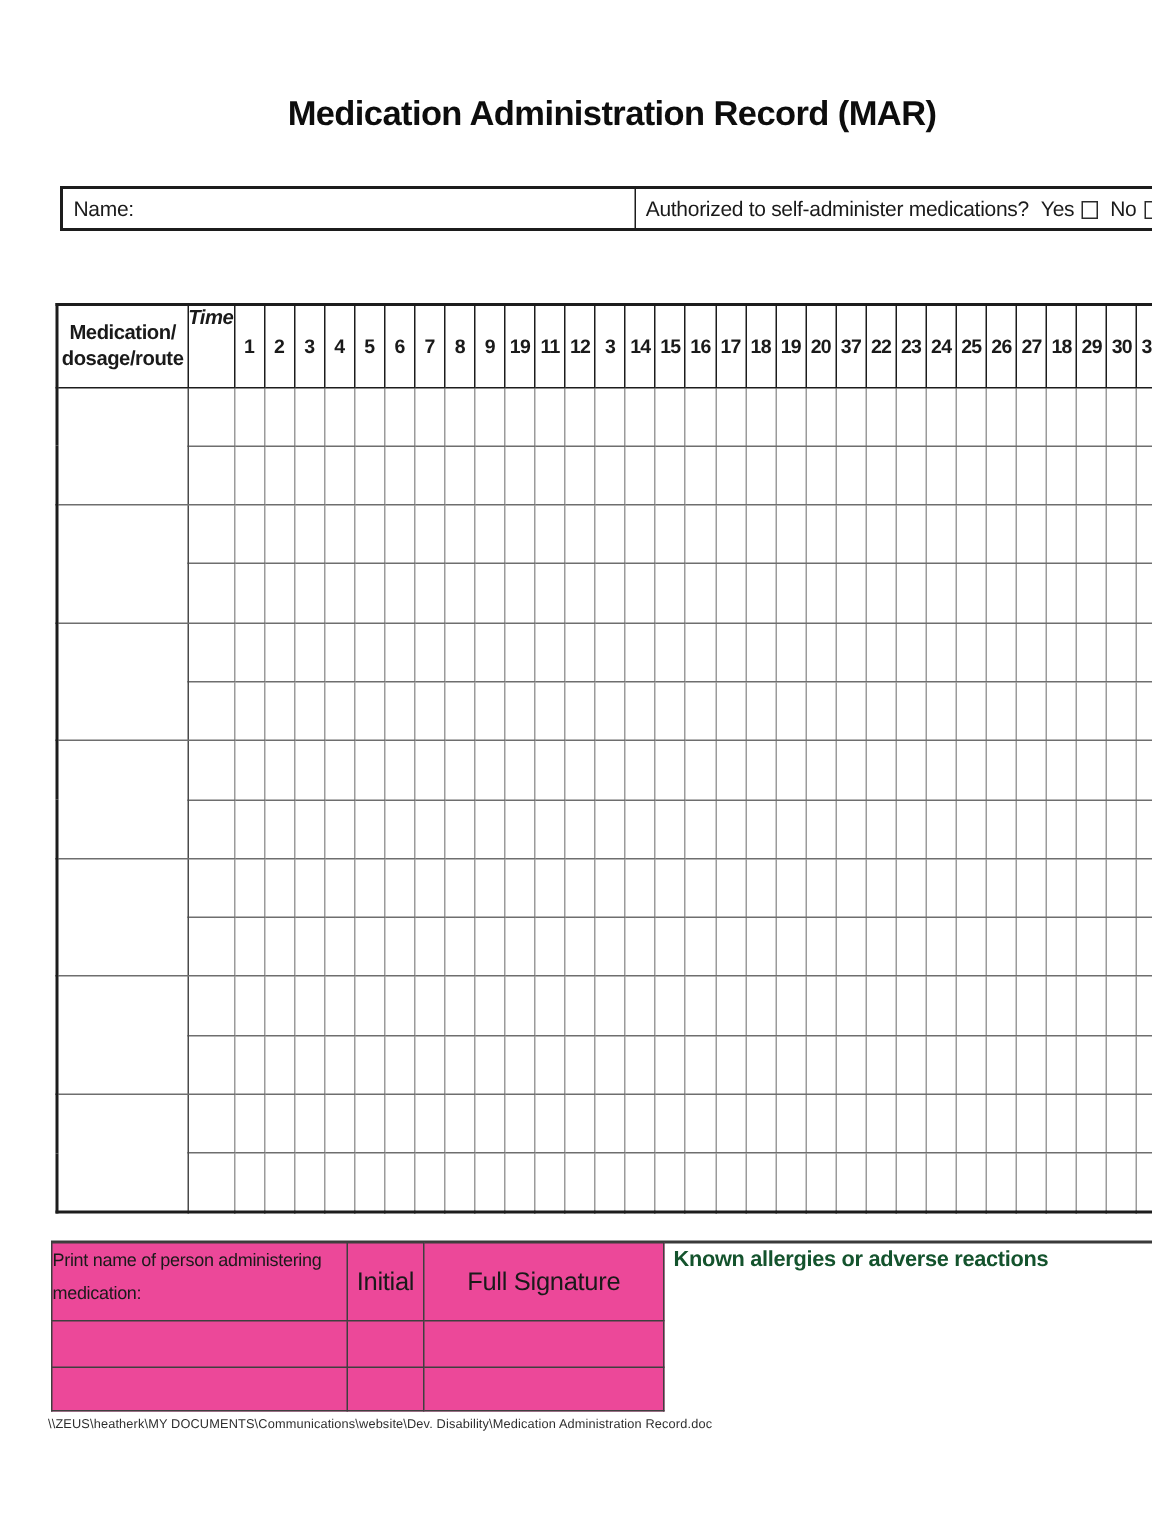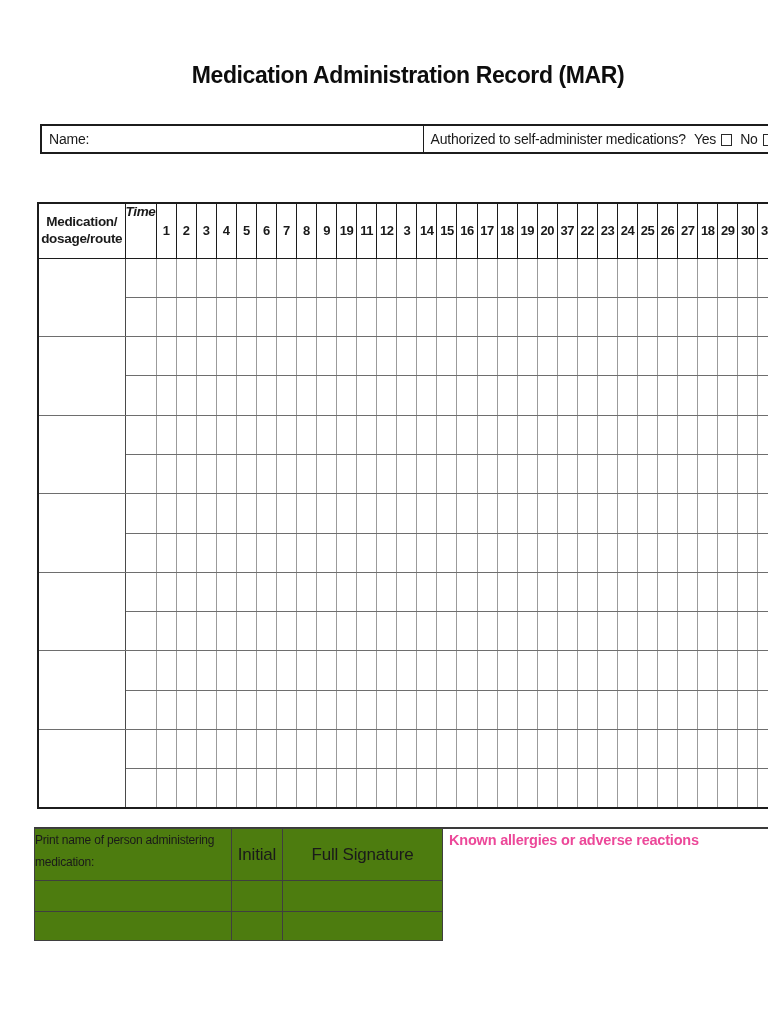--- a/index.html
+++ b/index.html
@@ -123,21 +123,21 @@
   }
 
   
   .sig-table {
     position: absolute;
     left: 10px; top: 828px;
     width: 409px;
     border-collapse: collapse;
     table-layout: fixed;
     border: 1.5px solid #333333;
-    background: #4d7c0f;
+    background: #ec4899;
   }
   .sig-table th, .sig-table td { border: 1px solid #3f3f3f; padding: 0; }
   .sig-table thead tr { height: 52px; }
   .print-name {
     font-weight: normal;
     font-size: 12px;
     letter-spacing: -0.2px;
     line-height: 1.85;
     text-align: left;
     vertical-align: top;
@@ -155,21 +155,21 @@
   .sig-table tbody tr { height: 31px; }
   .sig-table tbody tr:last-child { height: 29px; }
 
   
   .allergies {
     position: absolute;
     left: 425px; top: 832px;
     font-size: 14.5px;
     font-weight: bold;
     letter-spacing: -0.2px;
-    color: #ec4899;
+    color: #14532d;
   }
 
   
   .footer-path {
     position: absolute;
     left: 8px; top: 944px;
     font-size: 8.5px;
     letter-spacing: 0.1px;
     color: #2e2e2e;
   }
@@ -784,14 +784,15 @@
         <tr>
           <td></td>
           <td></td>
           <td></td>
         </tr>
       </tbody>
   </table>
 
   <div class="allergies">Known allergies or adverse reactions</div>
 
+  <div class="footer-path">\\ZEUS\heatherk\MY DOCUMENTS\Communications\website\Dev. Disability\Medication Administration Record.doc</div>
 
 </div>
 
 </body></html>

